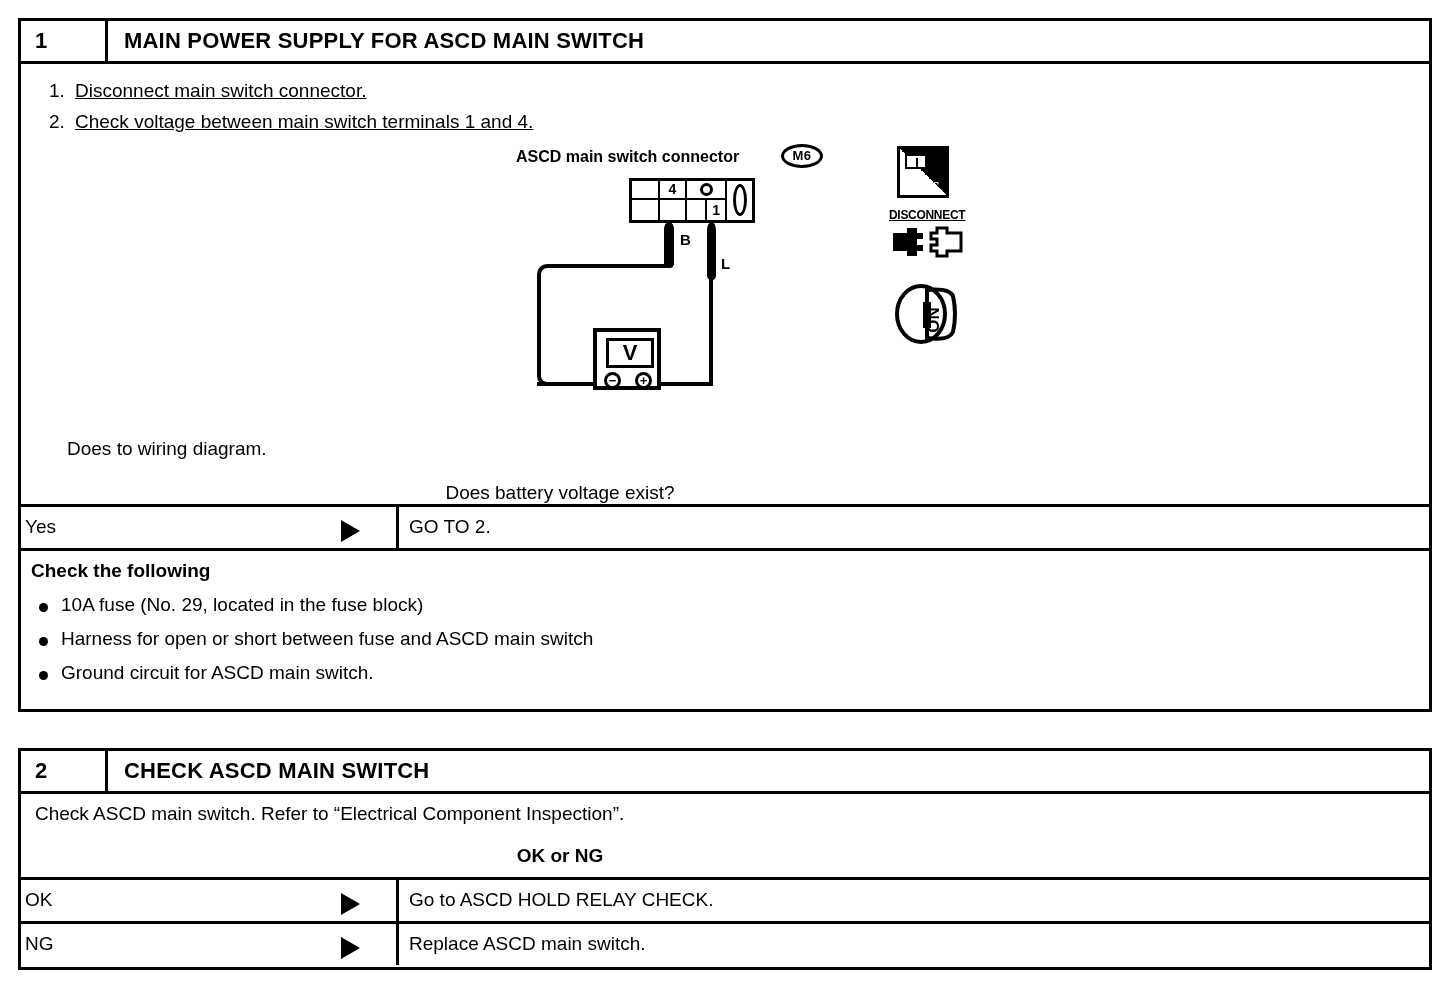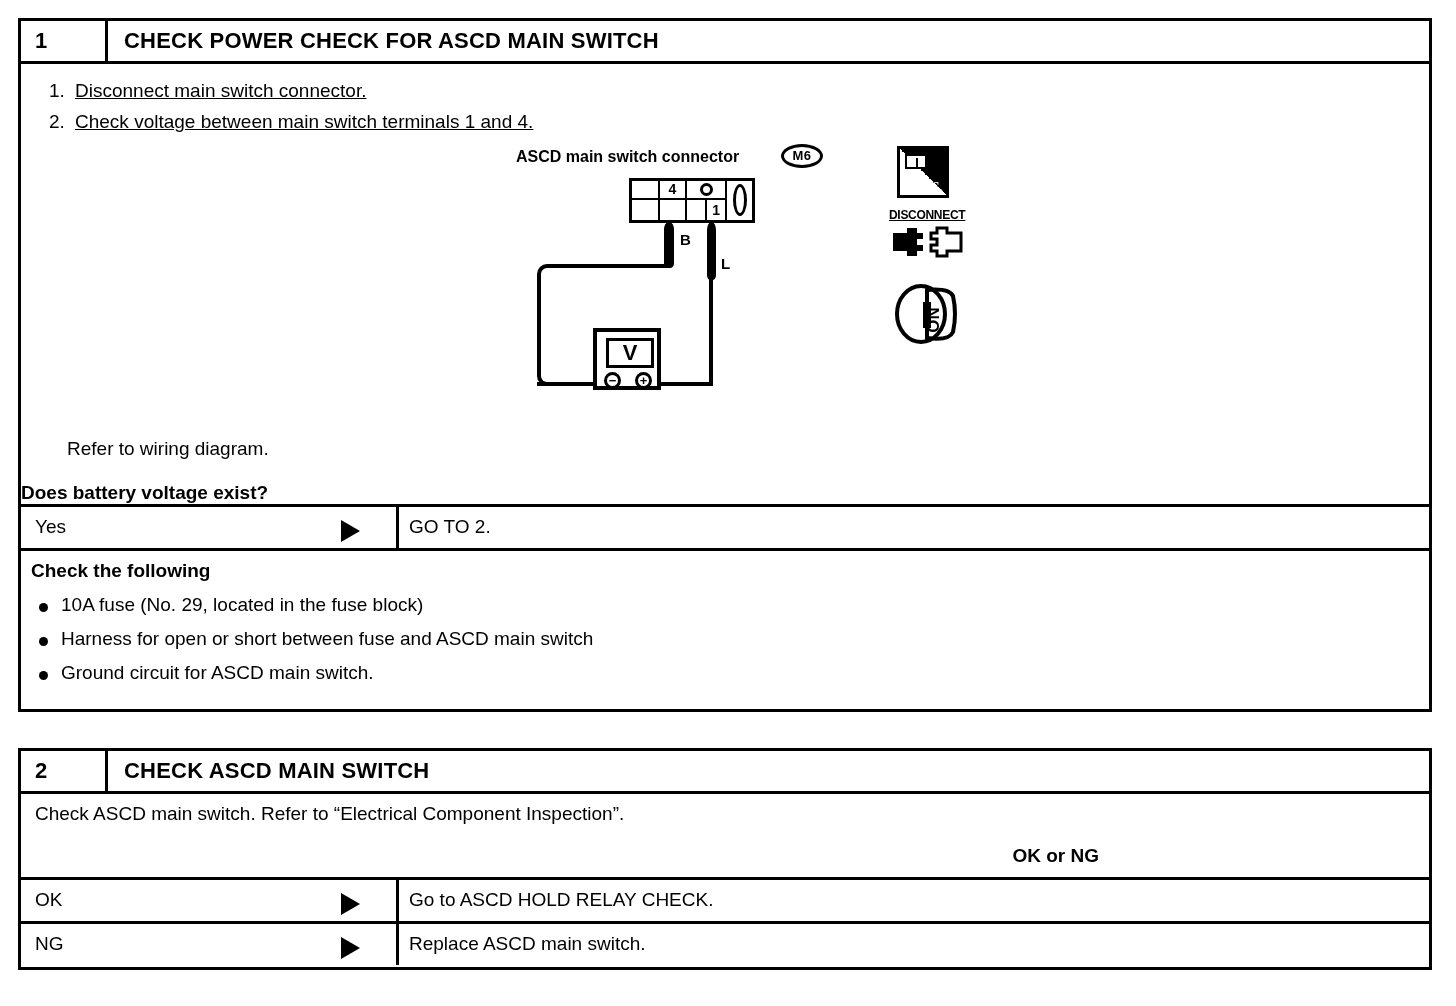--- a/index.html
+++ b/index.html
@@ -56,34 +56,34 @@
     line-height: 1.62;
   }
   .instructions .ins-line { white-space: nowrap; text-decoration: underline; }
   .ins-num { display: inline-block; width: 26px; }
 
   .refer-line {
     padding: 0 0 0 46px;
     font-size: 19px;
   }
   .question {
-    text-align: left;
-    font-size: 19px; font-weight: bold;
+    text-align: center;
+    font-size: 19px; font-weight: normal;
     padding-top: 22px;
     padding-right: 330px;
   }
 
   
   .ans-row { min-height: 44px; align-items: stretch; }
   .ans-label {
     width: 378px;
     position: relative;
     border-right: 3px solid #000;
     display: flex; align-items: flex-start;
-    padding: 9px 0 9px 14px;
+    padding: 9px 0 9px 4px;
     font-size: 19px;
   }
   .arrow {
     position: absolute;
     left: 320px; top: 13px;
     width: 0; height: 0;
     border-left: 19px solid #000;
     border-top: 11px solid transparent;
     border-bottom: 11px solid transparent;
   }
@@ -105,21 +105,21 @@
     position: absolute;
     left: 8px; top: 9px;
     width: 9px; height: 9px;
     border-radius: 50%;
     background: #000;
   }
 
   
   .plain-body { padding: 9px 0 6px 14px; font-size: 19px; }
   .q2 {
-    text-align: right;
+    text-align: center;
     font-size: 19px; font-weight: bold;
     padding: 14px 330px 10px 0;
   }
 
   
   .figure {
     position: relative;
     height: 300px;
     width: 100%;
   }
@@ -301,21 +301,21 @@
 </style>
 </head>
 <body>
 
 <div class="sheet">
 
   <div class="dtable" id="table-1">
 
     <div class="row step-head">
       <div class="step-num">1</div>
-      <div class="step-title">CHECK POWER CHECK FOR ASCD MAIN SWITCH</div>
+      <div class="step-title">MAIN POWER SUPPLY FOR ASCD MAIN SWITCH</div>
     </div>
 
     <div class="row">
       <div class="body-block" style="width:100%;">
 
         <div class="instructions">
           <div class="ins-line">
             <span class="ins-num">1.</span><span>Disconnect main switch connector.</span>
           </div>
           <div class="ins-line">
@@ -389,21 +389,21 @@
                 <ellipse cx="28" cy="36" rx="24" ry="28" fill="none" stroke="#000" stroke-width="4"></ellipse>
                 <path d="M34 12 q22 -2 26 6 q4 18 0 36 q-4 9 -26 6 z" fill="none" stroke="#000" stroke-width="4"></path>
                 <rect x="30" y="24" width="8" height="26" fill="#000"></rect>
                 <text x="46" y="42" font-family="'Liberation Sans',sans-serif" font-size="17" font-weight="bold" fill="#000" text-anchor="middle" transform="rotate(-90 46 42)">ON</text>
               </svg>
             </div>
 
           </div>
         </div>
 
-        <div class="refer-line">Refer to wiring diagram.</div>
+        <div class="refer-line">Does to wiring diagram.</div>
         <div class="question">Does battery voltage exist?</div>
       </div>
     </div>
 
     <div class="row ans-row">
       <div class="ans-label">
         <span>Yes</span>
         <span class="arrow"></span>
       </div>
       <div class="ans-text">

